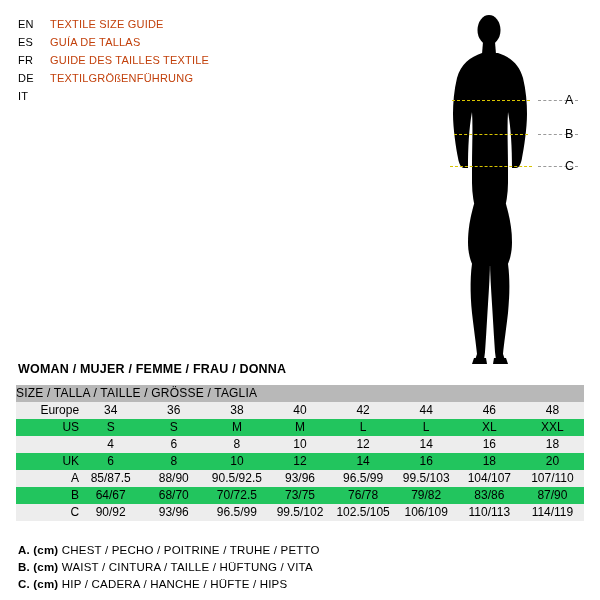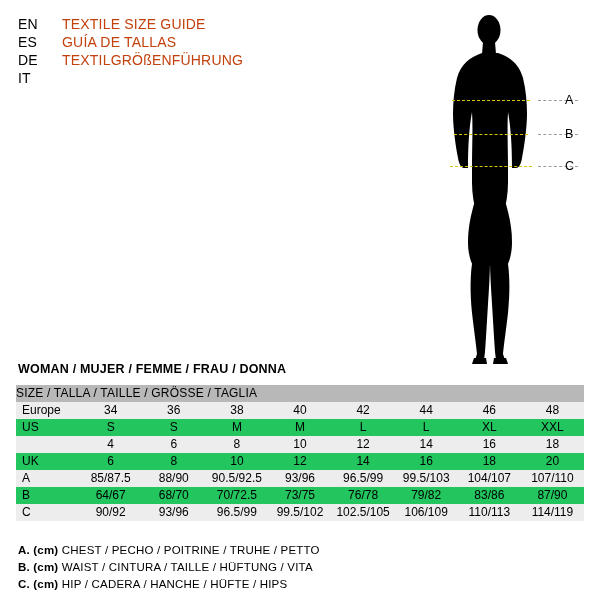--- a/index.html
+++ b/index.html
@@ -26,23 +26,22 @@
     position: absolute;
     left: 18px;
     top: 15px;
     width: 300px;
   }
   .lang-row {
     display: flex;
     align-items: baseline;
     height: 18px;
     line-height: 18px;
-    font-size: 14px;
+    font-size: 11px;
     letter-spacing: 0.2px;
-    gap: 12px;
   }
   .lang-code {
     width: 32px;
     flex: 0 0 32px;
     color: #000;
   }
   .lang-text {
     color: #c2410c;
     white-space: nowrap;
   }
@@ -111,21 +110,21 @@
     font-size: 12px;
     padding-left: 6px;
     letter-spacing: 0.2px;
   }
   .row-light td { background: #ededed; }
   .row-dark td  { background: #22c55e; }
 
   .col-label {
     width: 82px;
     padding-left: 6px !important;
-    text-align: left;
+    text-align: right;
   }
   .cell {
     text-align: center;
     margin-top: 18px;
   }
 
   
   .footnotes {
     position: absolute;
     left: 18px;
@@ -146,20 +145,24 @@
 <div class="page">
 
   <div class="lang-block">
     <div class="lang-row">
       <span class="lang-code">EN</span>
       <span class="lang-text">TEXTILE SIZE GUIDE</span>
     </div>
     <div class="lang-row">
       <span class="lang-code">ES</span>
       <span class="lang-text">GUÍA DE TALLAS</span>
+    </div>
+    <div class="lang-row">
+      <span class="lang-code">FR</span>
+      <span class="lang-text">GUIDE DES TAILLES TEXTILE</span>
     </div>
     <div class="lang-row">
       <span class="lang-code">DE</span>
       <span class="lang-text">TEXTILGRÖßENFÜHRUNG</span>
     </div>
     <div class="lang-row">
       <span class="lang-code">IT</span>
     </div>
   </div>
 

